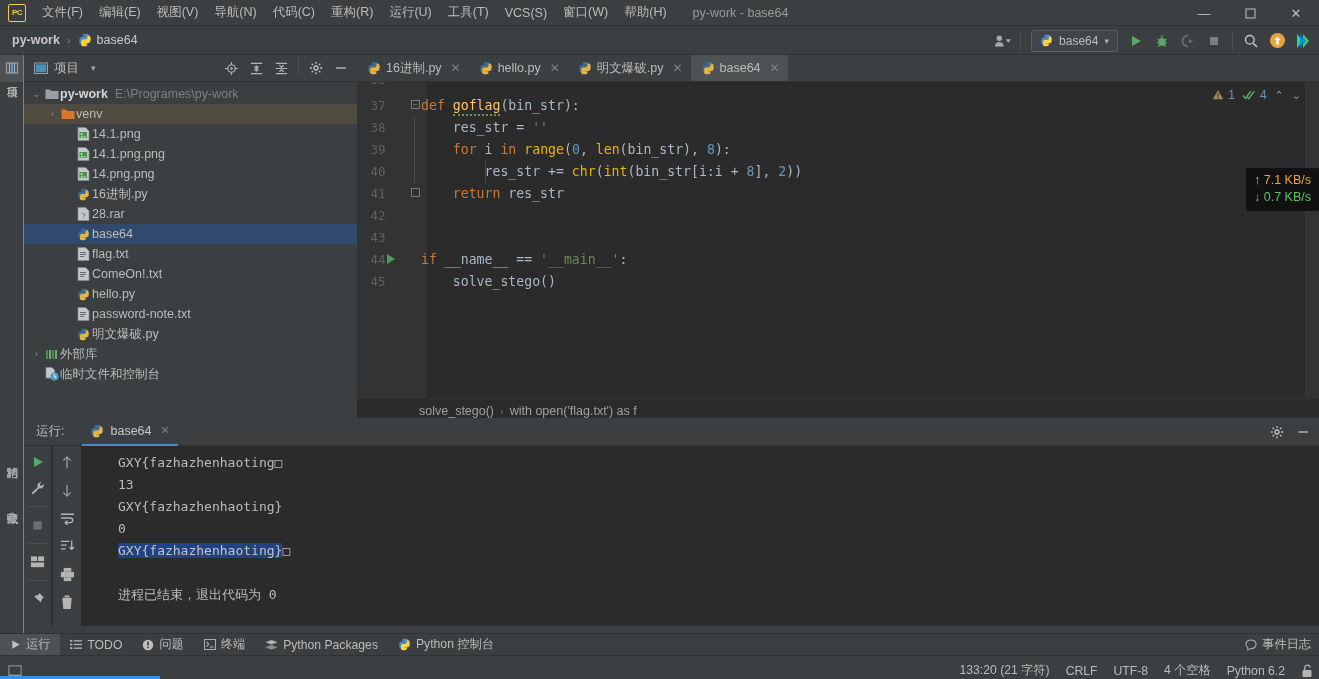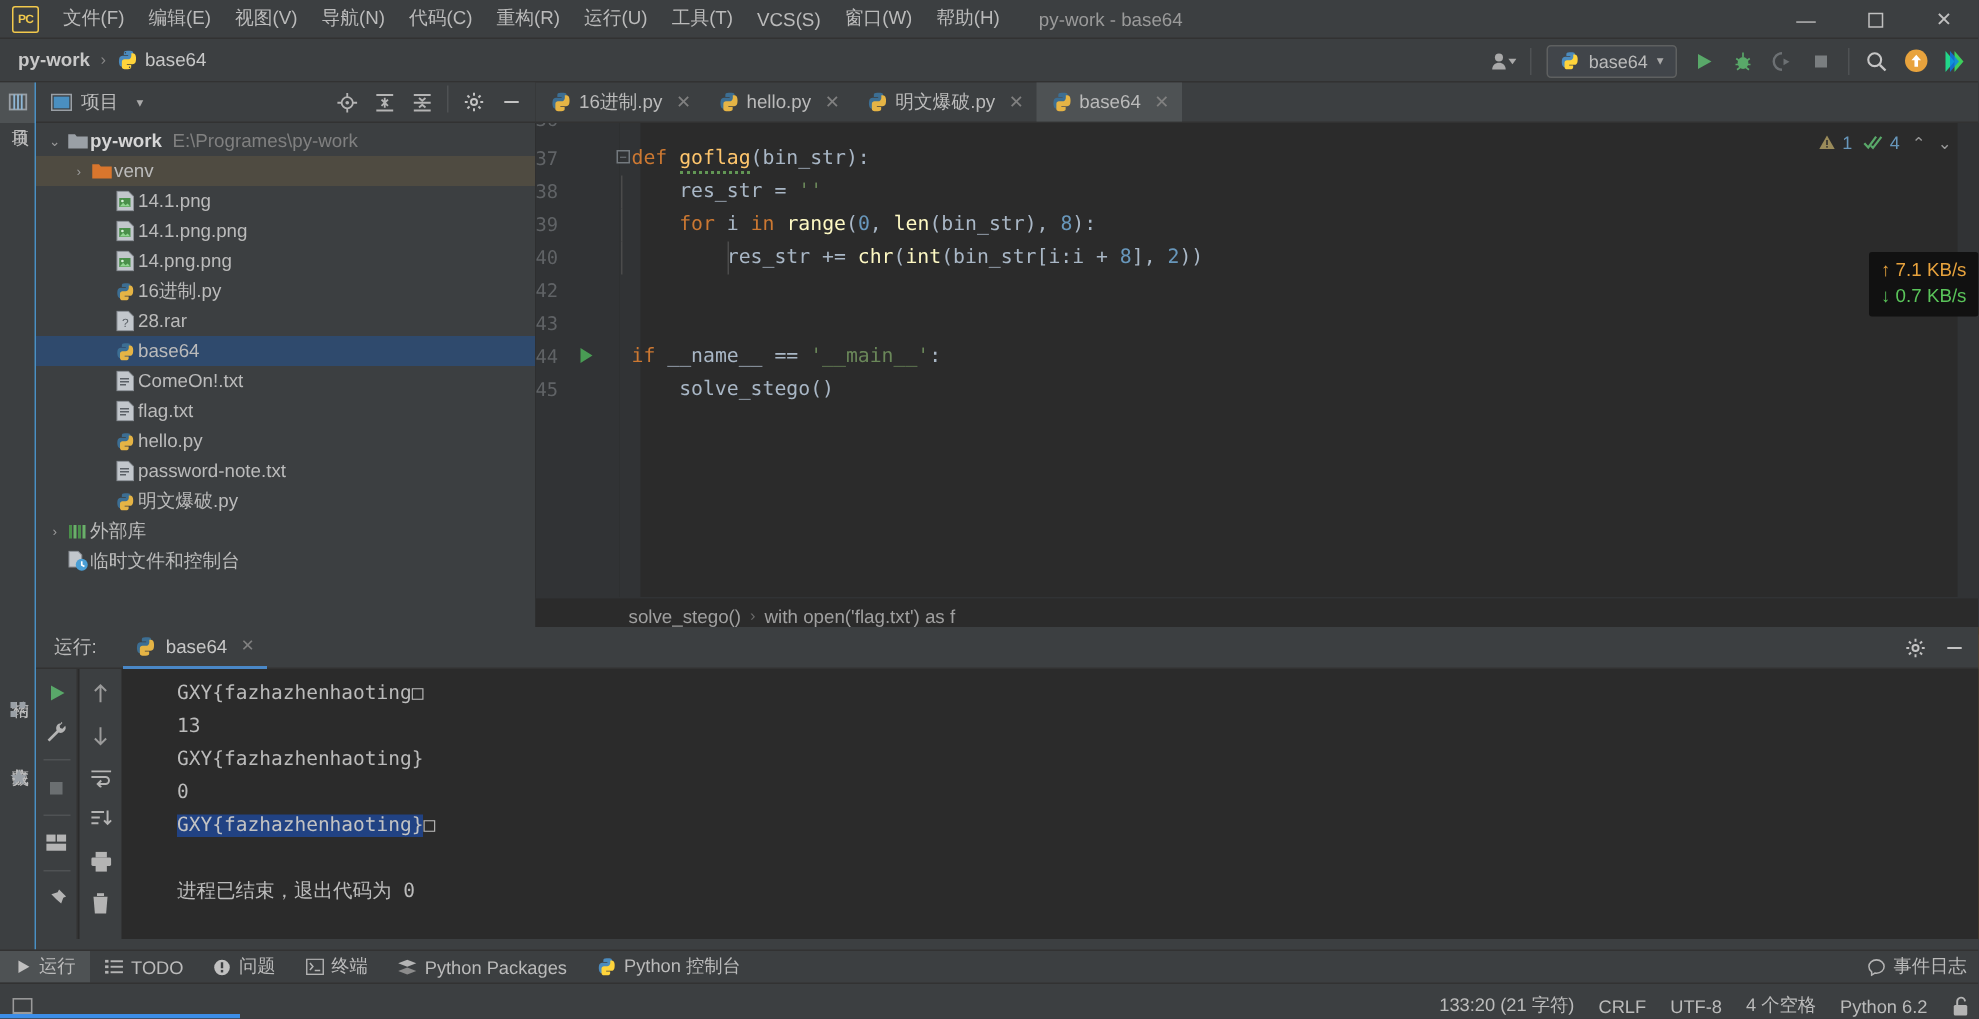--- a/index.html
+++ b/index.html
@@ -143,21 +143,21 @@
     position: absolute; left: 56px; top: 0; width: 14px; height: 316px;
     background: #313335;
   }
   .code-lines {
     position: absolute; left: 0; top: 0; width: 962px; height: 316px;
     font-family: "DejaVu Sans Mono", "Liberation Mono", monospace;
     font-size: 13.2px; line-height: 22px;
   }
   .cline { height: 22px; position: relative; white-space: pre; }
   .lnum {
-    position: absolute; left: 0; width: 42px; text-align: left;
+    position: absolute; left: 0; width: 42px; text-align: center;
     color: #606366; font-size: 12.5px; line-height: 22px;
   }
   .ctext { position: absolute; left: 64px; line-height: 22px; }
   .runmark {
     position: absolute; left: 30px; top: 5px; width: 0; height: 0;
     border-left: 8px solid #499c54; border-top: 5px solid transparent;
     border-bottom: 5px solid transparent;
   }
   .foldmark {
     position: absolute; left: 54px; top: 5px; width: 9px; height: 9px;
@@ -168,21 +168,21 @@
     position: absolute; left: 57px; top: 0; width: 1px; height: 22px;
     background: #4b4b4b;
   }
   .indent-guide {
     position: absolute; top: 0; width: 1px; height: 22px; background: #4b4b4b;
   }
   .k-kw { color: #cc7832; }
   .k-def { color: #ffc66d; }
   .k-str { color: #6a8759; }
   .k-num { color: #6897bb; }
-  .k-fn { color: #fef9c3; }
+  .k-fn { color: #eab308; }
   .k-plain { color: #a9b7c6; }
   .squiggle {
     border-bottom: 2px dotted #629755; padding-bottom: 1px;
   }
   .editor-right-gutter {
     position: absolute; right: 0; top: 27px; width: 14px; height: 316px;
     background: #313335;
   }
   .inspect-widget {
     position: absolute; top: 30px; right: 18px; height: 20px;
@@ -561,31 +561,31 @@
           <span>base64</span>
         </div>
         <div class="tree-row">
           <span class="tree-arrow" style="margin-left: 38px;"></span>
           <span class="tree-icon">
             <svg width="13" height="14" viewBox="0 0 13 14">
               <path d="M1 0.5h7.5L12 4v9.5H1z" fill="#c2c7cc" stroke="#8b9096" stroke-width=".7"></path>
               <path d="M3 5.5h6M3 7.5h6M3 9.5h4" stroke="#5a6066" stroke-width=".9"></path>
             </svg>
           </span>
-          <span>ComeOn!.txt</span>
+          <span>flag.txt</span>
         </div>
         <div class="tree-row">
           <span class="tree-arrow" style="margin-left: 38px;"></span>
           <span class="tree-icon">
             <svg width="13" height="14" viewBox="0 0 13 14">
               <path d="M1 0.5h7.5L12 4v9.5H1z" fill="#c2c7cc" stroke="#8b9096" stroke-width=".7"></path>
               <path d="M3 5.5h6M3 7.5h6M3 9.5h4" stroke="#5a6066" stroke-width=".9"></path>
             </svg>
           </span>
-          <span>flag.txt</span>
+          <span>ComeOn!.txt</span>
         </div>
         <div class="tree-row">
           <span class="tree-arrow" style="margin-left: 38px;"></span>
           <span class="tree-icon">
             <svg width="13" height="13" viewBox="0 0 16 16">
               <path d="M7.8 1c-2 0-2.6.7-2.6 1.7v1.5h3.3v.5H4.2c-1.2 0-2.2.7-2.5 2.1-.3 1.6-.3 2.6 0 4.2.3 1.3 1 2.1 2.2 2.1h1.2v-2c0-1.4 1.2-2.6 2.6-2.6h2.6c1.1 0 2-.9 2-2V2.7C12.3 1.7 11.4 1 10.2 1H7.8z" fill="#3c6e93"></path>
               <path d="M8.2 15c2 0 2.6-.7 2.6-1.7v-1.5H7.5v-.5h4.3c1.2 0 2.2-.7 2.5-2.1.3-1.6.3-2.6 0-4.2-.3-1.3-1-2.1-2.2-2.1h-1.2v2c0 1.4-1.2 2.6-2.6 2.6H5.7c-1.1 0-2 .9-2 2v3.8c0 1 .9 1.7 2.1 1.7h2.4z" fill="#e5b445"></path>
             </svg>
           </span>
           <span>hello.py</span>
@@ -682,20 +682,21 @@
 
     <div class="code-wrap">
       <div class="gutter"></div>
       <div class="fold-col"></div>
       <div class="code-lines" id="code-container">
           <div class="cline" style="height: 13px;"><span class="lnum" style="line-height: 13px; top: -9px;">36</span><span class="ctext"></span></div>
           <div class="cline"><span class="lnum">37</span><span class="foldmark">−</span><span class="ctext"><span class="k-kw">def </span><span class="k-def squiggle">goflag</span><span class="k-plain">(bin_str):</span></span></div>
           <div class="cline"><span class="lnum">38</span><span class="foldline"></span><span class="ctext"><span class="k-plain">    res_str = </span><span class="k-str">''</span></span></div>
           <div class="cline"><span class="lnum">39</span><span class="foldline"></span><span class="ctext"><span class="k-plain">    </span><span class="k-kw">for</span><span class="k-plain"> i </span><span class="k-kw">in</span><span class="k-plain"> </span><span class="k-fn">range</span><span class="k-plain">(</span><span class="k-num">0</span><span class="k-plain">, </span><span class="k-fn">len</span><span class="k-plain">(bin_str), </span><span class="k-num">8</span><span class="k-plain">):</span></span></div>
           <div class="cline"><span class="lnum">40</span><span class="foldline"></span><span class="ctext"><span class="k-plain">        res_str += </span><span class="k-fn">chr</span><span class="k-plain">(</span><span class="k-fn">int</span><span class="k-plain">(bin_str[i:i + </span><span class="k-num">8</span><span class="k-plain">], </span><span class="k-num">2</span><span class="k-plain">))</span></span><span class="indent-guide" style="left: 128px;"></span></div>
+          <div class="cline"><span class="lnum">41</span><span class="foldmark"></span><span class="ctext"><span class="k-plain">    </span><span class="k-kw">return</span><span class="k-plain"> res_str</span></span></div>
           <div class="cline"><span class="lnum">42</span><span class="ctext"></span></div>
           <div class="cline"><span class="lnum">43</span><span class="ctext"></span></div>
           <div class="cline"><span class="lnum">44</span><span class="runmark"></span><span class="ctext"><span class="k-kw">if</span><span class="k-plain"> __name__ == </span><span class="k-str">'__main__'</span><span class="k-plain">:</span></span></div>
           <div class="cline"><span class="lnum">45</span><span class="ctext"><span class="k-plain">    solve_stego()</span></span></div>
         </div>
     </div>
     <div class="editor-right-gutter"></div>
 
     <div class="inspect-widget">
       <span>

